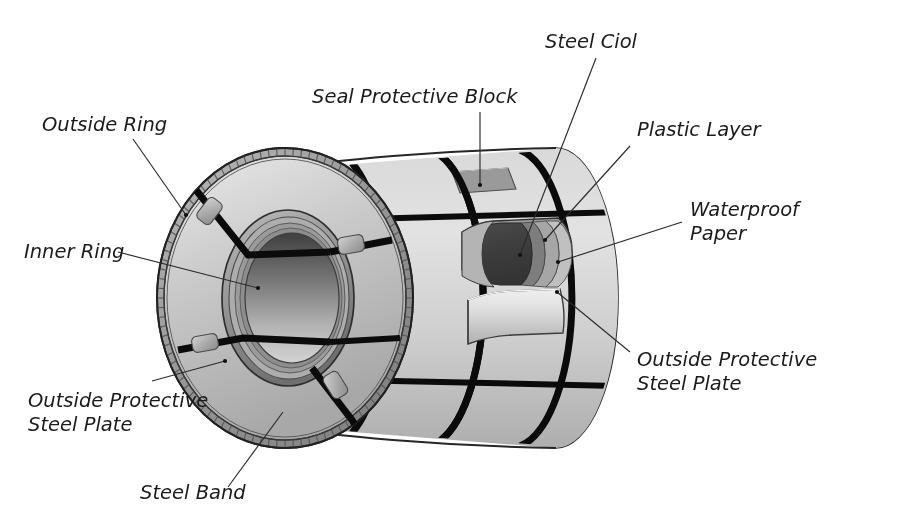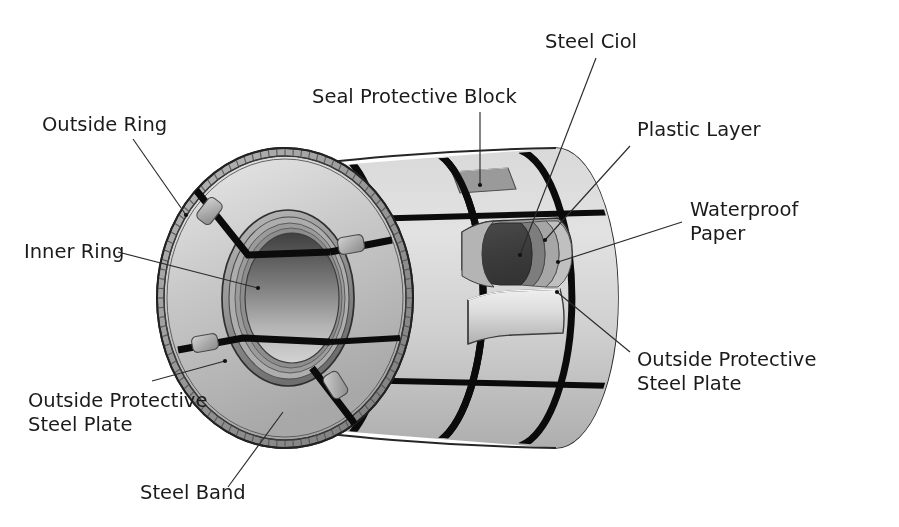--- a/index.html
+++ b/index.html
@@ -11,20 +11,21 @@
     width: 899px;
     height: 527px;
     overflow: hidden;
     font-family: "DejaVu Sans", "Liberation Sans", sans-serif;
   }
   #stage {
     position: relative;
     width: 899px;
     height: 527px;
     background: #ffffff;
+    font-style: italic;
   }
   svg#diagram {
     position: absolute;
     left: 0;
     top: 0;
     width: 899px;
     height: 527px;
   }
   .lbl {
     font-family: "DejaVu Sans", "Liberation Sans", sans-serif;

